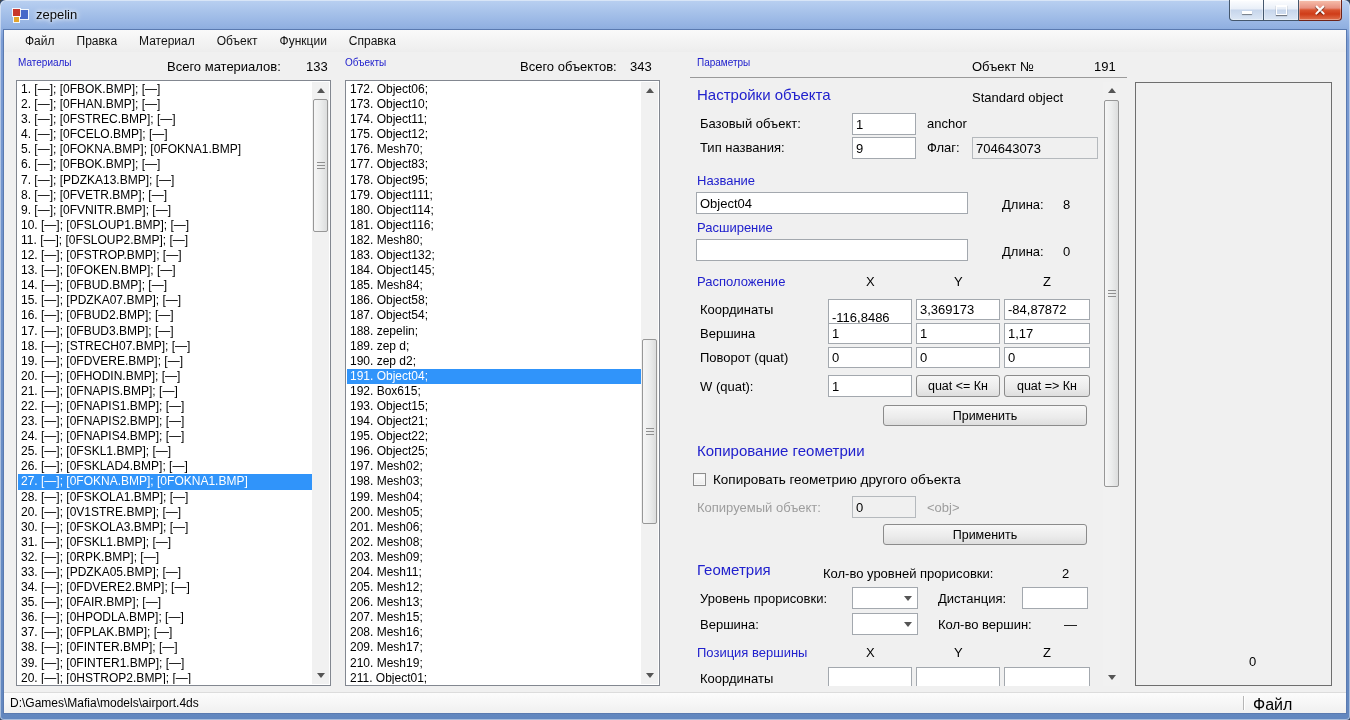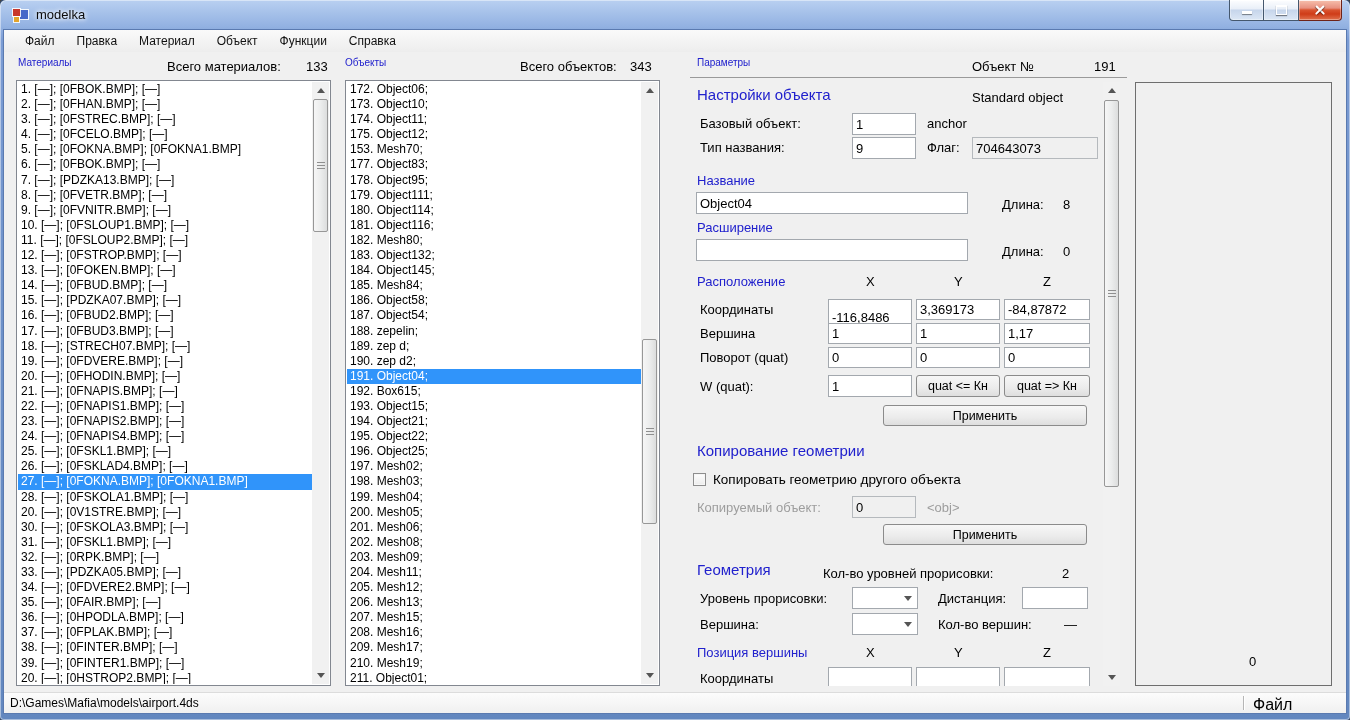--- a/index.html
+++ b/index.html
@@ -97,21 +97,21 @@
 
 <div id="stage">
 <div id="window">
 
   <div class="titlebar">
     <span class="app-icon">
       <i class="sq blue"></i>
           <i class="sq red"></i>
           <i class="sq yellow"></i>
     </span>
-    <span class="title-text">modelka</span>
+    <span class="title-text">zepelin</span>
     <div class="winbtns">
       <div class="wbtn min">
             <span class="glyph-min"></span>
           </div>
       <div class="wbtn max">
             <span class="glyph-max"></span>
           </div>
       <div class="wbtn close">
             <span class="glyph-close">
               <i></i>
@@ -202,21 +202,21 @@
       </div>
     </div>
 
     <div class="listbox" style="left:341px;">
       <div class="lb-rows">
 
       <div class="lb-row"><span>172.  Object06;</span></div>
             <div class="lb-row"><span>173.  Object10;</span></div>
             <div class="lb-row"><span>174.  Object11;</span></div>
             <div class="lb-row"><span>175.  Object12;</span></div>
-            <div class="lb-row"><span>153.  Mesh70;</span></div>
+            <div class="lb-row"><span>176.  Mesh70;</span></div>
             <div class="lb-row"><span>177.  Object83;</span></div>
             <div class="lb-row"><span>178.  Object95;</span></div>
             <div class="lb-row"><span>179.  Object111;</span></div>
             <div class="lb-row"><span>180.  Object114;</span></div>
             <div class="lb-row"><span>181.  Object116;</span></div>
             <div class="lb-row"><span>182.  Mesh80;</span></div>
             <div class="lb-row"><span>183.  Object132;</span></div>
             <div class="lb-row"><span>184.  Object145;</span></div>
             <div class="lb-row"><span>185.  Mesh84;</span></div>
             <div class="lb-row"><span>186.  Object58;</span></div>

